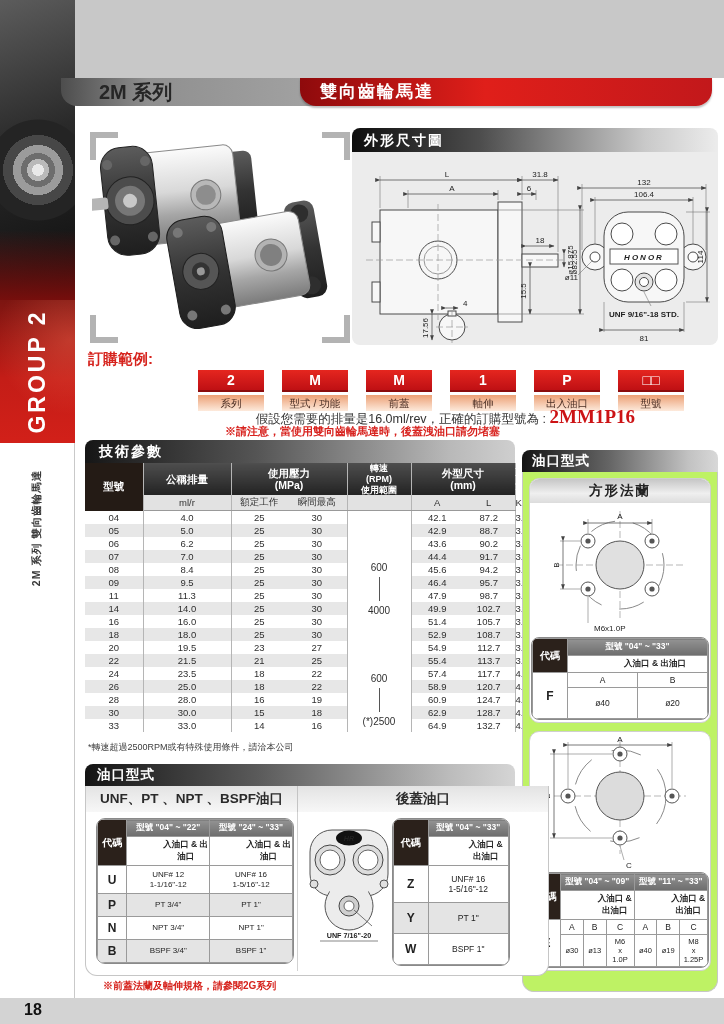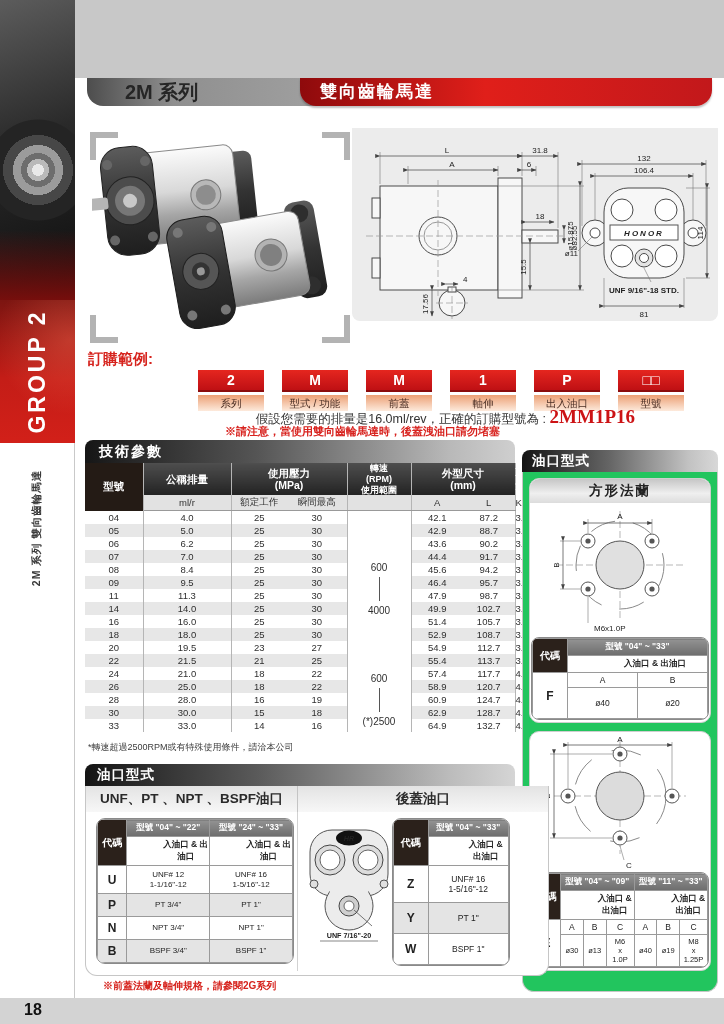--- a/index.html
+++ b/index.html
@@ -17,21 +17,21 @@
                linear-gradient(180deg,#7c1511 0%,#c41d17 55%,#d22019 100%);
     display:flex;align-items:center;justify-content:center;}
   #sidebar-red .v-text{transform:rotate(-90deg);white-space:nowrap;color:#fff;
     font-size:23px;font-weight:bold;letter-spacing:3px;}
   #sidebar-series{left:0;top:445px;width:75px;height:165px;display:flex;align-items:center;justify-content:center;}
   #sidebar-series .v-text{transform:rotate(-90deg);white-space:nowrap;color:#3a3a3a;
     font-size:10.5px;font-weight:bold;letter-spacing:1px;}
   #sidebar-line{left:74px;top:443px;width:1px;height:555px;background:#c9c9c9;}
   
   #top-gray{left:75px;top:0;width:649px;height:78px;background:#c8c8c8;}
-  #band-gray{left:87px;top:78px;width:288px;height:28px;border-radius:0 0 0 16px;
+  #band-gray{left:61px;top:78px;width:288px;height:28px;border-radius:0 0 0 16px;
     background:linear-gradient(90deg,#4d4d4d,#8f8f8f 30%,#a6a6a6);}
   #band-gray span{display:block;padding-left:38px;line-height:28px;font-size:20px;font-weight:bold;color:#262626;}
   #band-red{left:300px;top:78px;width:412px;height:28px;border-radius:0 0 16px 16px;
     background:linear-gradient(90deg,#8e0a0c,#e01f1a 45%,#c2181b);box-shadow:0 2px 2px rgba(0,0,0,.25);}
   #band-red span{display:block;padding-left:20px;line-height:28px;font-size:17px;font-weight:bold;color:#fff;letter-spacing:2px;}
   
   .corner{width:22px;height:22px;}
   .c-tl{left:90px;top:132px;border-top:6px solid #b3b3b3;border-left:6px solid #b3b3b3;}
   .c-tr{left:322px;top:132px;border-top:6px solid #b3b3b3;border-right:6px solid #b3b3b3;}
   .c-bl{left:90px;top:315px;border-bottom:6px solid #b3b3b3;border-left:6px solid #b3b3b3;}
@@ -81,21 +81,21 @@
   .mt .port-h{background:#fff;font-weight:bold;font-size:8.5px;padding-left:36px;}
   .mt .subcol{background:#fff;font-weight:normal;}
   .mt td.code{font-size:12px;font-weight:bold;background:#fff;}
   .mt tr.alt td{background:#e4e4e4;}
   .mt td.val{height:26px;}
   
   #flange-title{left:522px;top:450px;width:196px;height:22px;border-radius:8px 8px 0 0;
     background:linear-gradient(90deg,#141414,#666 45%,#c2c2c2 85%,#d8d8d8);
     color:#fff;font-size:13.5px;font-weight:bold;line-height:22px;padding-left:10px;box-sizing:border-box;letter-spacing:1px;}
   #flange-body{left:522px;top:472px;width:196px;height:520px;border:1px solid #c6c6c6;border-top:none;
-    border-radius:0 0 12px 12px;box-sizing:border-box;padding:6px;background:#22c55e;}
+    border-radius:0 0 12px 12px;box-sizing:border-box;padding:6px;background:#bef264;}
   .flange-card{border:1px solid #cfcfcf;border-radius:10px;overflow:hidden;background:#fff;}
   .flange-card + .flange-card{margin-top:8px;}
   .pill{height:24px;background:linear-gradient(180deg,#c6c6c6,#efefef 60%,#dcdcdc);
     text-align:center;line-height:24px;font-size:13.5px;font-weight:bold;color:#222;letter-spacing:2px;}
   .flange-card .mtw{margin:2px 1px 2px 1px;border-radius:8px;}
   .fl-svg{display:block;margin:0 auto;}
   .fl-svg text{font-size:8px;fill:#222;}
   
   #port-title{left:85px;top:764px;width:430px;height:22px;border-radius:8px 8px 0 0;
     background:linear-gradient(90deg,#141414,#5a5a5a 40%,#bcbcbc 85%,#d5d5d5);
@@ -184,20 +184,21 @@
       <circle cx="26" cy="60" r="9" fill="#333"></circle>
       <circle cx="26" cy="60" r="4" fill="#999"></circle>
     <circle cx="10" cy="18" r="5" fill="#777"></circle>
       <circle cx="44" cy="18" r="5" fill="#777"></circle>
     <circle cx="10" cy="102" r="5" fill="#777"></circle>
       <circle cx="44" cy="102" r="5" fill="#777"></circle>
   </g>
 </svg>
 
 <div class="abs" id="dim-panel">
+  <div id="dim-header">外形尺寸圖</div>
   <div id="dim-body">
     <svg class="dim-svg" width="366" height="193" viewBox="0 0 366 193">
       <defs>
         <marker id="ar" markerWidth="7" markerHeight="7" refX="6" refY="3" orient="auto">
           <path d="M0,.6 L6.5,3 L0,5.4 z" fill="#444"></path>
         </marker>
       </defs>
 
       <g stroke="#4a4a4a" fill="#f7f7f7" stroke-width="1">
         <rect x="28" y="58" width="118" height="104"></rect>
@@ -469,21 +470,21 @@
         <td class="br">22</td>
         <td class="br">21.5</td>
         <td>21</td>
         <td class="br">25</td>
         <td>55.4</td>
         <td class="br">113.7</td>
         <td>3.96</td>
       </tr>
       <tr>
         <td class="br">24</td>
-        <td class="br">21.0</td>
+        <td class="br">23.5</td>
         <td>18</td>
         <td class="br">22</td>
         <td rowspan="5" class="rpm-cell br">
           <div>600</div>
           <div class="rpm-line"></div>
           <div>(*)2500</div>
         </td>
         <td>57.4</td>
         <td class="br">117.7</td>
         <td>4.01</td>

